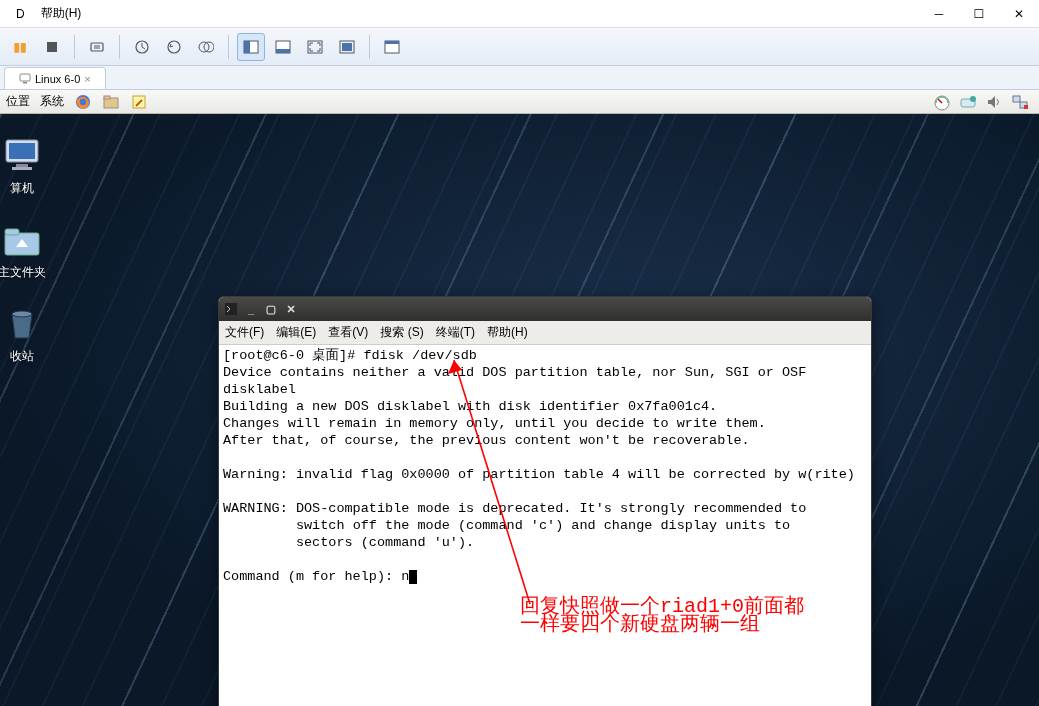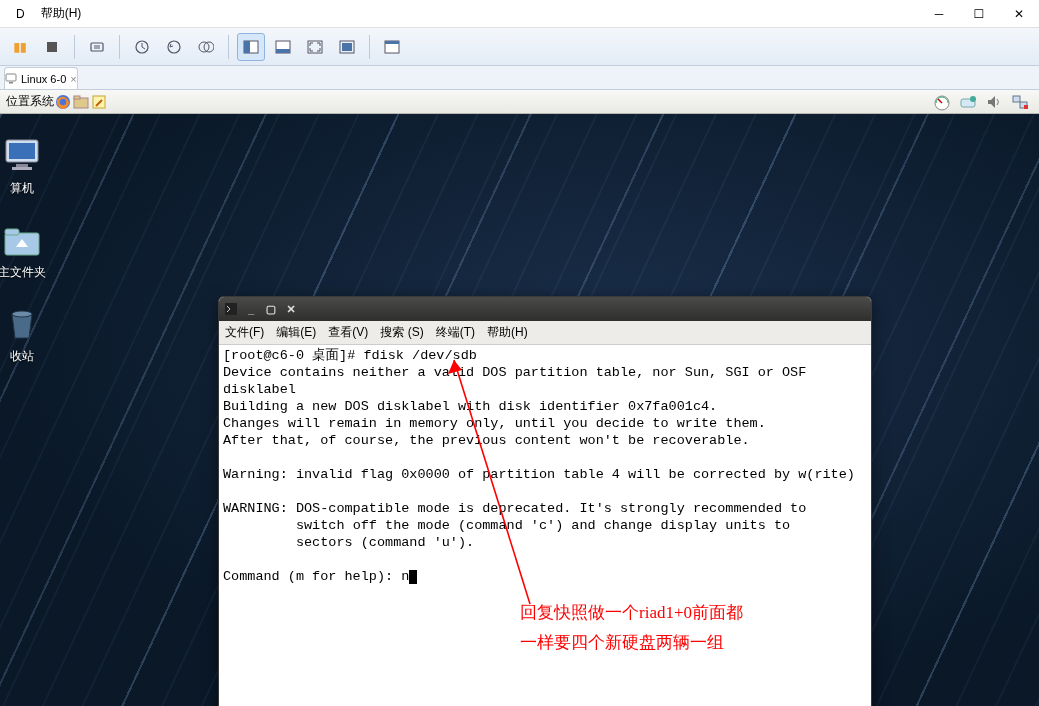--- a/index.html
+++ b/index.html
@@ -67,21 +67,21 @@
     display: flex;
     align-items: flex-end;
     padding-left: 4px;
   }
   .tab {
     height: 22px;
     background: #fff;
     border: 1px solid #c2cedb;
     border-bottom: none;
     border-radius: 4px 4px 0 0;
-    padding: 3px 0;
+    padding: 3px 14px;
     display: flex;
     align-items: center;
     gap: 4px;
     font-size: 11px;
   }
   .tab .close { color: #888; cursor: default; }
   
   
   .guest-area {
     position: relative;
@@ -89,20 +89,21 @@
     overflow: hidden;
   }
   
   .guest-topbar {
     height: 24px;
     background: linear-gradient(#f8f8f6, #e9e9e5);
     border-bottom: 1px solid #b8b8b0;
     display: flex;
     align-items: center;
     padding: 0 6px;
+    gap: 10px;
     position: relative;
     z-index: 10;
   }
   .guest-topbar .gmenu { font-size: 12px; cursor: default; }
   .guest-topbar .gicon { width: 18px; height: 18px; display:flex; align-items:center; justify-content:center; }
   .guest-tray { margin-left: auto; display: flex; gap: 8px; align-items:center; padding-right: 4px;}
   
   .guest-desktop {
     position: absolute;
     inset: 24px 0 0 0;
@@ -182,23 +183,23 @@
     display: inline-block;
     width: 8px; height: 14px;
     background: #000;
     vertical-align: text-bottom;
   }
   
   
   .annotation-text {
     position: absolute;
     color: #ff0000;
-    font-family: Liberation Serif, serif;
-    font-size: 17px;
-    line-height: 30px;
+    font-family: Liberation Mono, monospace;
+    font-size: 20px;
+    line-height: 18px;
     white-space: pre;
   }
   .arrow-svg {
     position: absolute;
     pointer-events: none;
   }
 </style>
 </head>
 <body>
 

